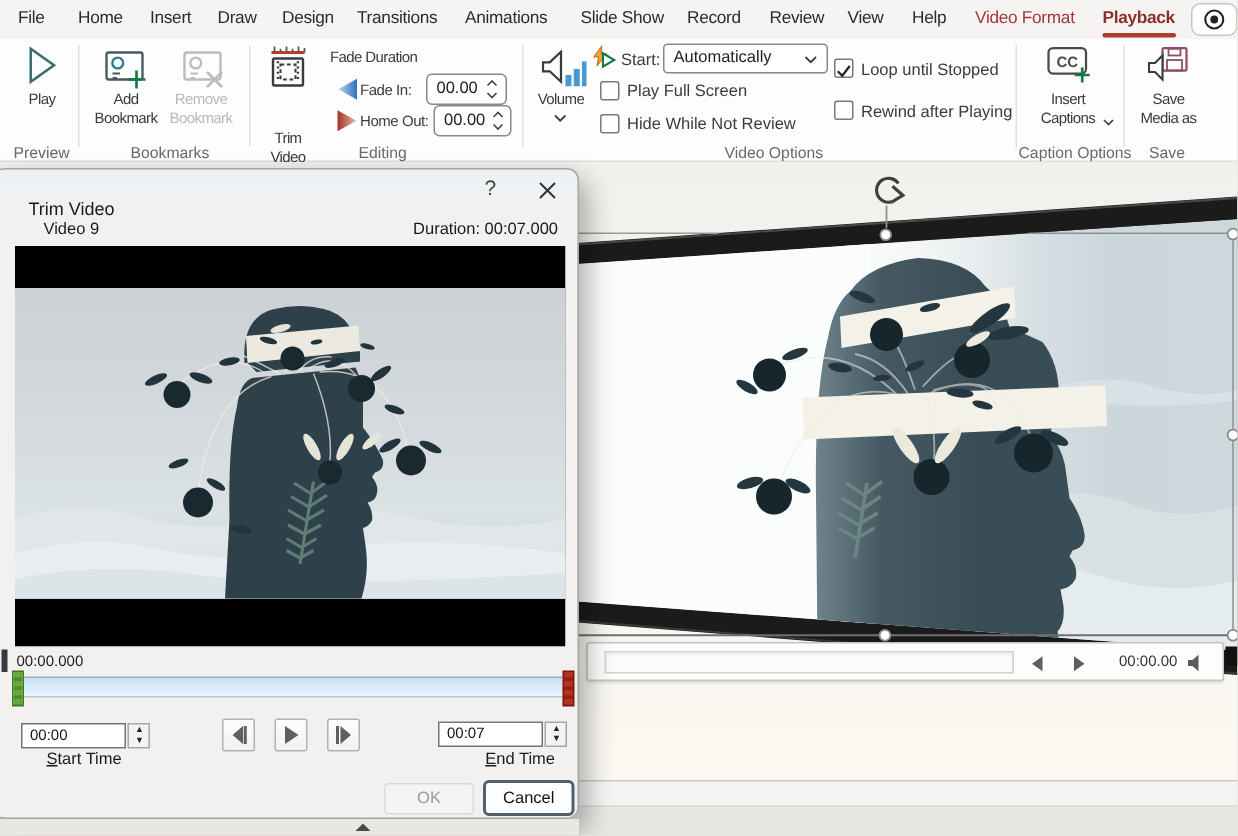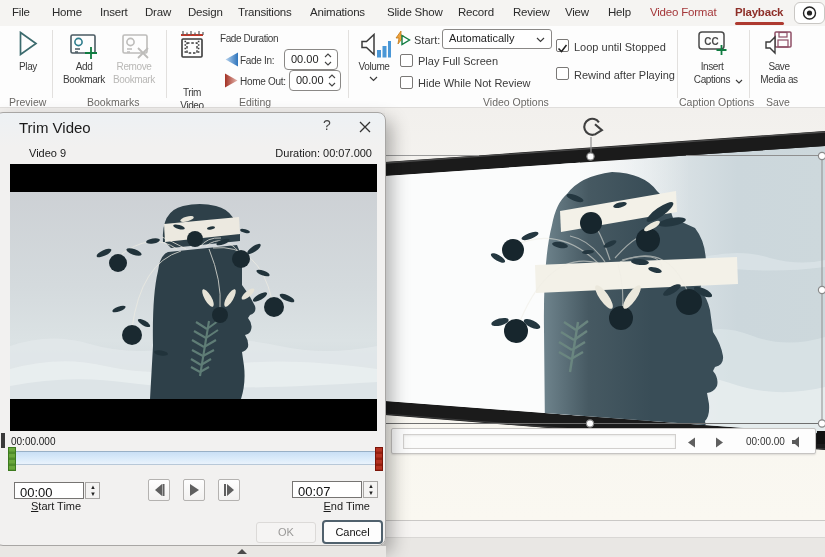--- a/index.html
+++ b/index.html
@@ -26,27 +26,27 @@
 #appbg { left:385px; top:108px; width:440px; height:412px; background:linear-gradient(#f2f0ed 0%, #f5f3ef 20%, #faf8f1 100%); }
 #slidebot1 { left:385px; top:520px; width:440px; height:17px; background:#f6f4f2; border-top:1px solid #cac8c6; }
 #slidebot2 { left:385px; top:537px; width:440px; height:20px; background:#e9e7e4; border-top:1px solid #d9d7d5; }
 #statusl { left:0px; top:546px; width:386px; height:11px; background:#e9e7e4; }
 
 #mediabar { left:391px; top:428px; width:425px; height:26px; background:#fdfdfd; border:1px solid #c6c4c2; border-radius:2px; box-shadow:0 1px 2px rgba(0,0,0,0.12); }
 #mtrack { left:403px; top:434px; width:273px; height:15px; background:#fbfbfa; border:1px solid #d2d0ce; box-shadow:inset 0 1px 2px rgba(0,0,0,0.08); }
 #mtime { left:746px; top:436px; width:44px; font-size:10px; color:#333; }
 
 #dlg { left:-5px; top:112px; width:391px; height:434px; background:linear-gradient(#edf1f4 0px, #f2f1f0 34px, #f2f1f0 100%); border:1px solid #a8a6a4; border-radius:8px; box-shadow:6px 8px 18px rgba(0,0,0,0.3); }
-#dlg .t { position:absolute; font-size:15px; color:#1a1a1a; }
+#dlg .t { position:absolute; font-size:12px; color:#1a1a1a;margin-top:13px; }
 #dlg .s { position:absolute; font-size:11px; color:#1a1a1a; }
 .winbtn { position:absolute; font-size:14px; color:#444; }
 #timeline { left:20px; top:338px; width:359px; height:14px; background:linear-gradient(#c9dff5,#dcecfa 60%,#eaf3fc); border-top:1px solid #98b0c6; border-bottom:1px solid #b8c8d8; }
 .hgreen { left:12px; top:334px; width:8px; height:24px; background:repeating-linear-gradient(180deg,#6aa73c 0px,#6aa73c 3px,#4f8c2a 4px,#4f8c2a 6px); border:1px solid #3c7a1e; }
 .hred { left:379px; top:334px; width:8px; height:24px; background:repeating-linear-gradient(180deg,#b43222 0px,#b43222 3px,#94200f 4px,#94200f 6px); border:1px solid #7c1408; }
-.sbox { position:absolute; background:#fff; border:1px solid #767472; font-size:13px; color:#111; }
+.sbox { position:absolute; background:#fff; border:1px solid #767472; font-size:10px; color:#111; }
 .sarr { position:absolute; width:15px; height:17px; background:#f4f3f2; border:1px solid #a8a6a4; }
 .pbtn { position:absolute; width:22px; height:22px; background:linear-gradient(#fefefe,#f2f1f0); border:1px solid #b4b2b0; border-radius:2px; }
 #okbtn { left:260px; top:409px; width:60px; height:21px; background:#f5f4f3; border:1px solid #dcdad8; border-radius:3px; font-size:11px; color:#9a9998; text-align:center; line-height:19px; }
 #cancelbtn { left:326px; top:407px; width:61px; height:24px; background:#fdfdfd; border:2px solid #50616d; border-radius:4px; font-size:11px; color:#111; text-align:center; line-height:20px; }
 </style>
 </head>
 <body>
 
 <div id="tabbar" class="abs">
 <span style="left:12px">File</span>

